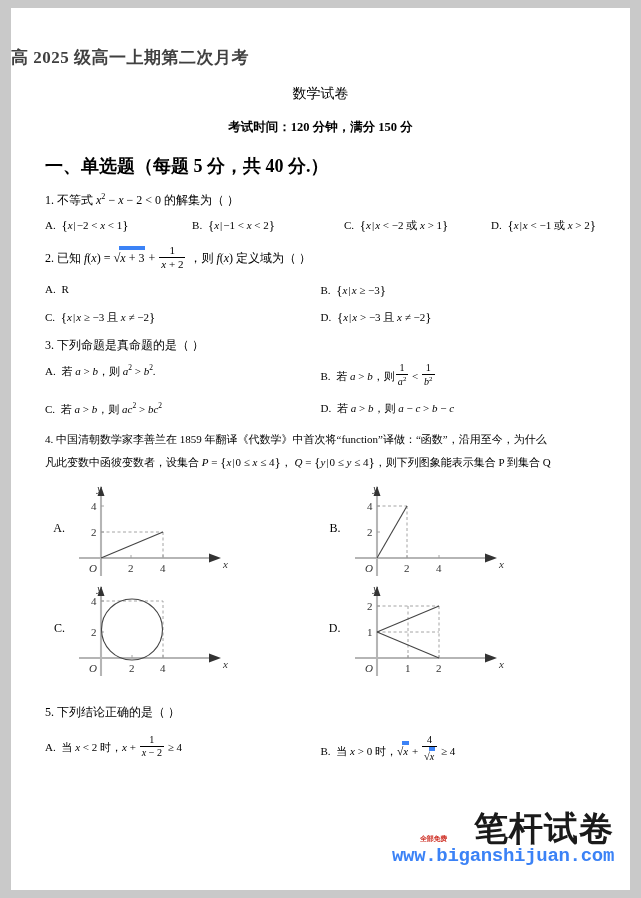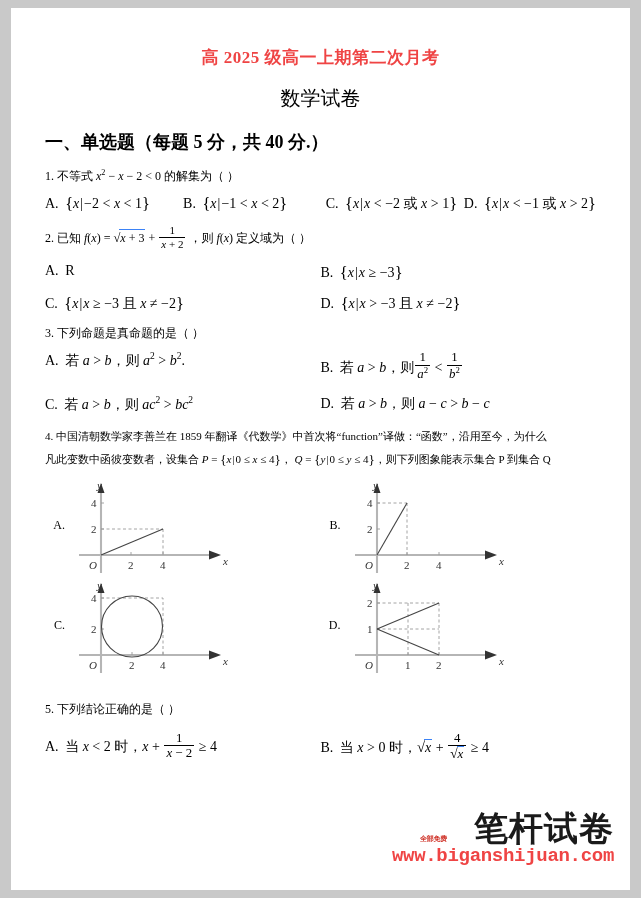--- a/index.html
+++ b/index.html
@@ -17,30 +17,29 @@
     position: absolute;
     left: 11px;
     top: 8px;
     width: 619px;
     height: 882px;
     background: #ffffff;
     overflow: hidden;
   }
   
   .doc-title {
-    text-align: center;
     font-size: 17px;
     font-weight: bold;
     letter-spacing: .5px;
     margin: 38px 0 0 0;
-    color: #ef4444;
+    color: #404040;
   }
   .doc-subtitle {
     text-align: center;
-    font-size: 20px;
+    font-size: 14px;
     margin: 16px 0 0 0;
     color: #000;
   }
   .doc-info {
     text-align: center;
     font-size: 12.5px;
     font-weight: bold;
     margin: 16px 0 0 0;
     color: #000;
   }
@@ -61,21 +60,21 @@
   }
   .q-stem { margin-bottom: 9px; }
   .q-para {
     font-size: 11px;
     line-height: 2.0;
     text-align: justify;
     margin: 0;
   }
   .opt-row {
     display: flex;
-    font-size: 14px;
+    font-size: 11px;
     margin: 0 0 11px 0;
   }
   .opt-row.four > .opt:nth-child(1) { width: 150px; }
   .opt-row.four > .opt:nth-child(2) { width: 155px; }
   .opt-row.four > .opt:nth-child(3) { width: 150px; }
   .opt-row.two > .opt { width: 50%; }
   .opt { white-space: nowrap; }
   .opt-lab { margin-right: 3px; }
 
   
@@ -88,21 +87,21 @@
     text-align: center;
     font-size: .92em;
     margin: 0 1px;
   }
   .frac .num { display: block; line-height: 1.05; padding: 0 2px; }
   .frac .den { display: block; line-height: 1.12; padding: 0 2px; border-top: 1px solid #000; }
   .sqrt { display: inline-block; white-space: nowrap; }
   .sqrt > .rad { font-size: 1.05em; }
   .sqrt > .bar {
     display: inline-block;
-    border-top: 1px solid #3b82f6;
+    border-top: 4px solid #3b82f6;
     padding: 0 1px;
     margin-left: -1px;
   }
   .brace { font-size: 1.18em; vertical-align: -0.06em; }
   .vbar { padding: 0 1px; }
 
   
   .fig-row {
     display: flex;
     margin: 4px 0 0 0;
@@ -141,21 +140,21 @@
     font-size: 34px;
     font-weight: bold;
     color: #1a1a1a;
     letter-spacing: 1px;
     display: block;
   }
   .wm-url {
     font-family: "Liberation Mono", monospace;
     font-size: 19px;
     font-weight: bold;
-    color: #ef4444;
+    color: #3b82f6;
     display: block;
     margin-top: 2px;
     letter-spacing: -0.3px;
   }
   .wm-badge {
     position: absolute;
     left: 28px;
     bottom: 24px;
     font-family: "Liberation Sans", sans-serif;
     font-size: 7px;
@@ -165,20 +164,21 @@
     white-space: nowrap;
   }
 </style>
 </head>
 <body>
 
 <div class="page">
 
   <div class="doc-title">高 2025 级高一上期第二次月考</div>
   <div class="doc-subtitle">数学试卷</div>
+  <div class="doc-info">考试时间：120 分钟，满分 150 分</div>
 
   <div class="content">
 
     <div class="section-head">一、单选题（每题 5 分，共 40 分.）</div>
 
     <div class="q q-stem">
       <span>1.</span>
       <span>不等式</span>
       <span class="mi">x</span><sup class="expn">2</sup><span class="mn"> − </span><span class="mi">x</span><span class="mn"> − 2 &lt; 0</span>
       <span>的解集为（    ）</span>

